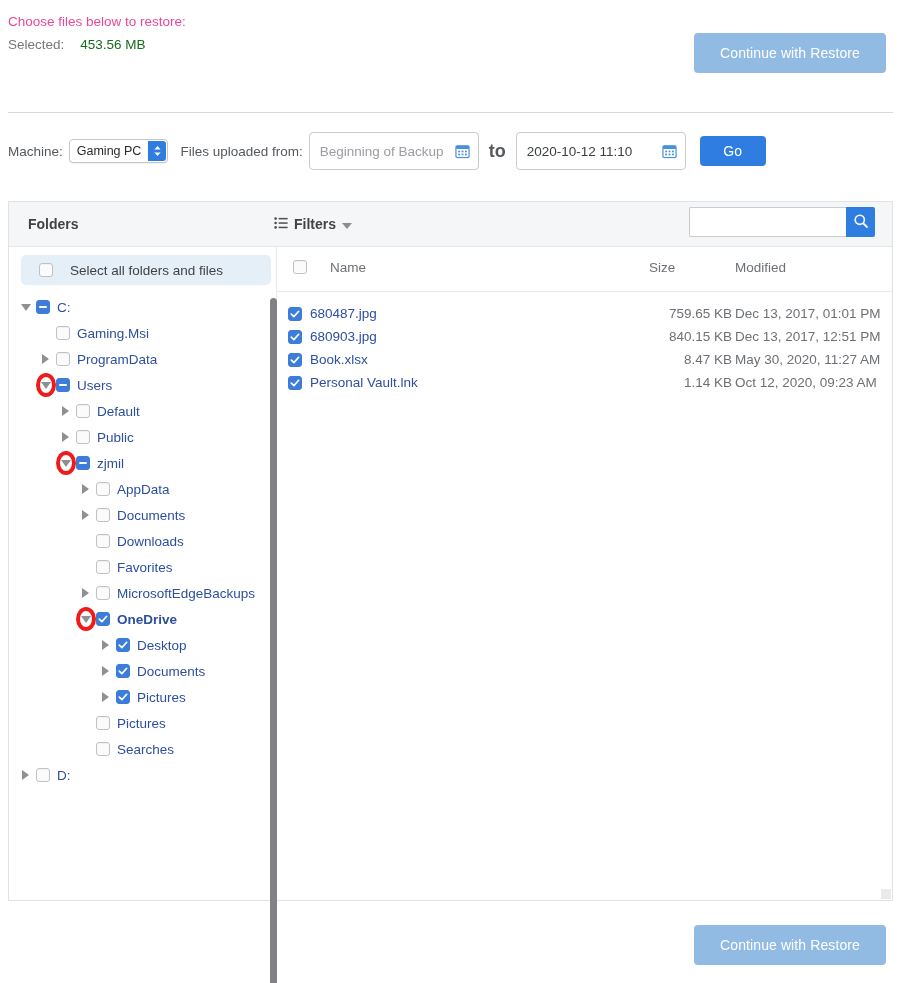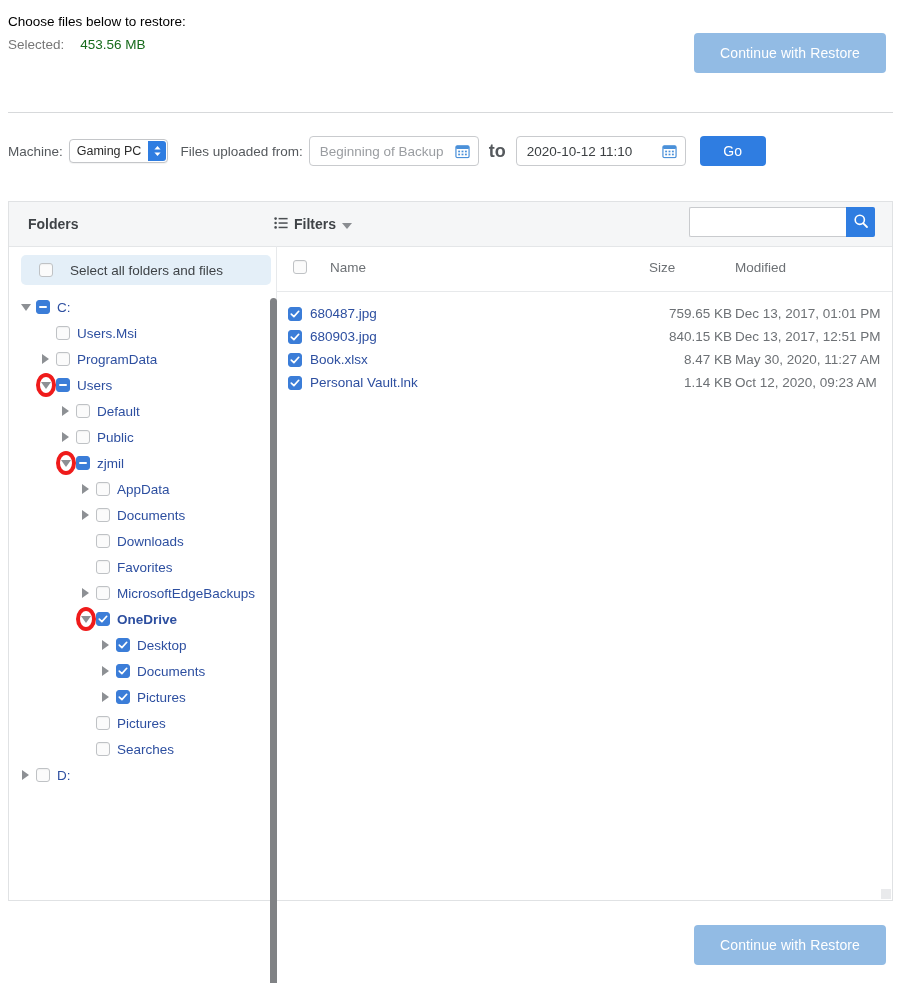--- a/index.html
+++ b/index.html
@@ -16,21 +16,21 @@
     color: #4a4a4a;
     overflow: hidden;
   }
 
   
   .top-note {
     position: absolute;
     left: 8px;
     top: 14px;
     font-size: 13.5px;
-    color: #000000;
+    color: #ec4899;
     white-space: nowrap;
   }
   .selected-line {
     position: absolute;
     left: 8px;
     top: 37px;
     font-size: 13.5px;
     color: #777777;
     white-space: nowrap;
   }
@@ -110,21 +110,21 @@
     justify-content: center;
     line-height: 0;
   }
   .select-arrows svg { display: block; }
 
   .date-field {
     position: relative;
     display: inline-flex;
     align-items: center;
     width: 170px;
-    height: 30px;
+    height: 38px;
     border: 1px solid #c9cbce;
     border-radius: 4px;
     background: #ffffff;
     padding: 0 30px 0 10px;
     font-size: 13.5px;
     box-sizing: border-box;
     cursor: text;
   }
   .date-field .val { color: #3c4043; }
   .date-field .ph { color: #9a9da1; }
@@ -569,21 +569,21 @@
       <div class="tree-row" style="padding-left: 10px;">
         <span class="tri open">
           <i></i>
         </span>
         <span class="cb ind"></span>
         <span class="tlabel">C:</span>
       </div>
       <div class="tree-row" style="padding-left: 30px;">
         <span class="tri empty"></span>
         <span class="cb off"></span>
-        <span class="tlabel">Users.Msi</span>
+        <span class="tlabel">Gaming.Msi</span>
       </div>
       <div class="tree-row" style="padding-left: 30px;">
         <span class="tri closed">
           <i></i>
         </span>
         <span class="cb off"></span>
         <span class="tlabel">ProgramData</span>
       </div>
       <div class="tree-row" style="padding-left: 30px;">
         <span class="tri open">

